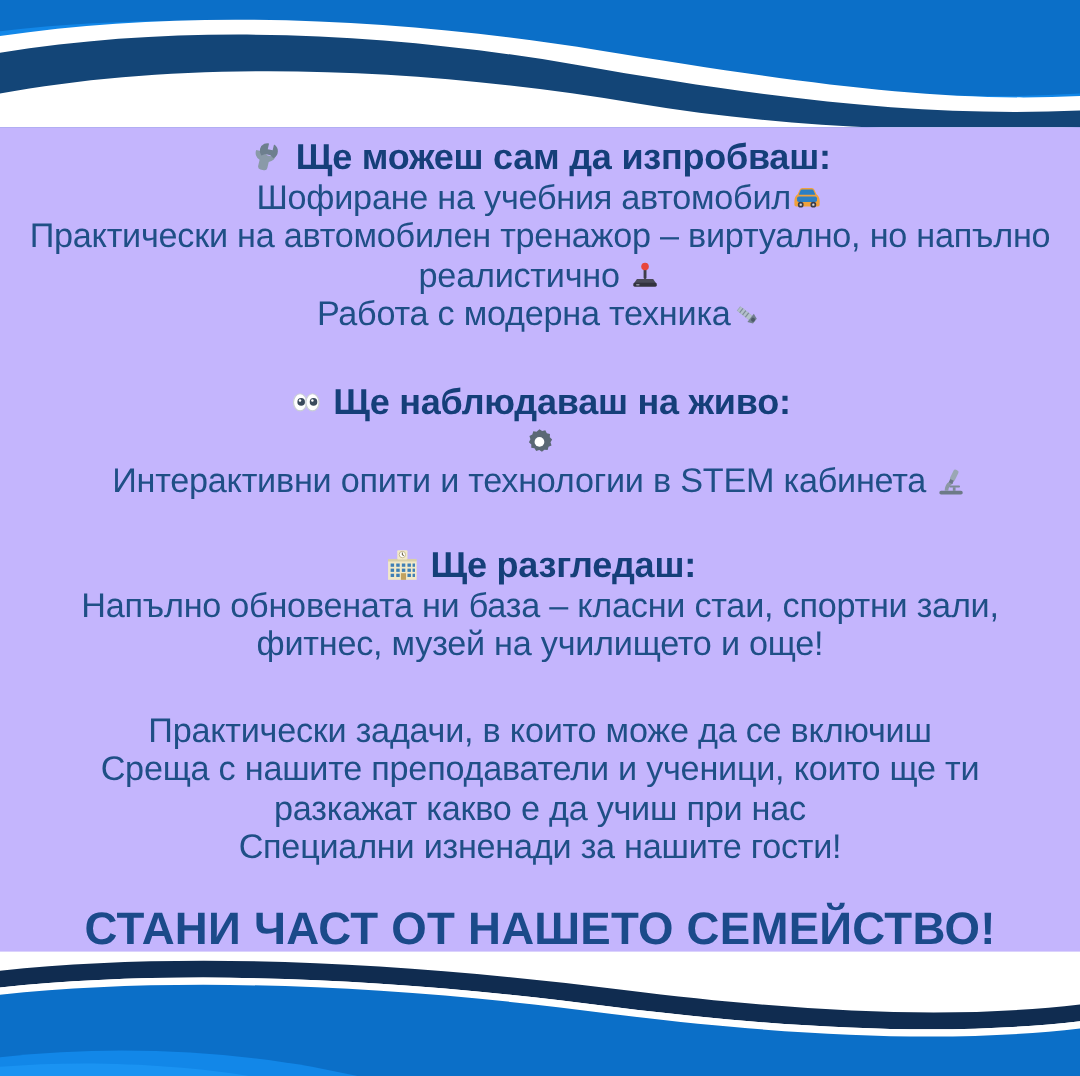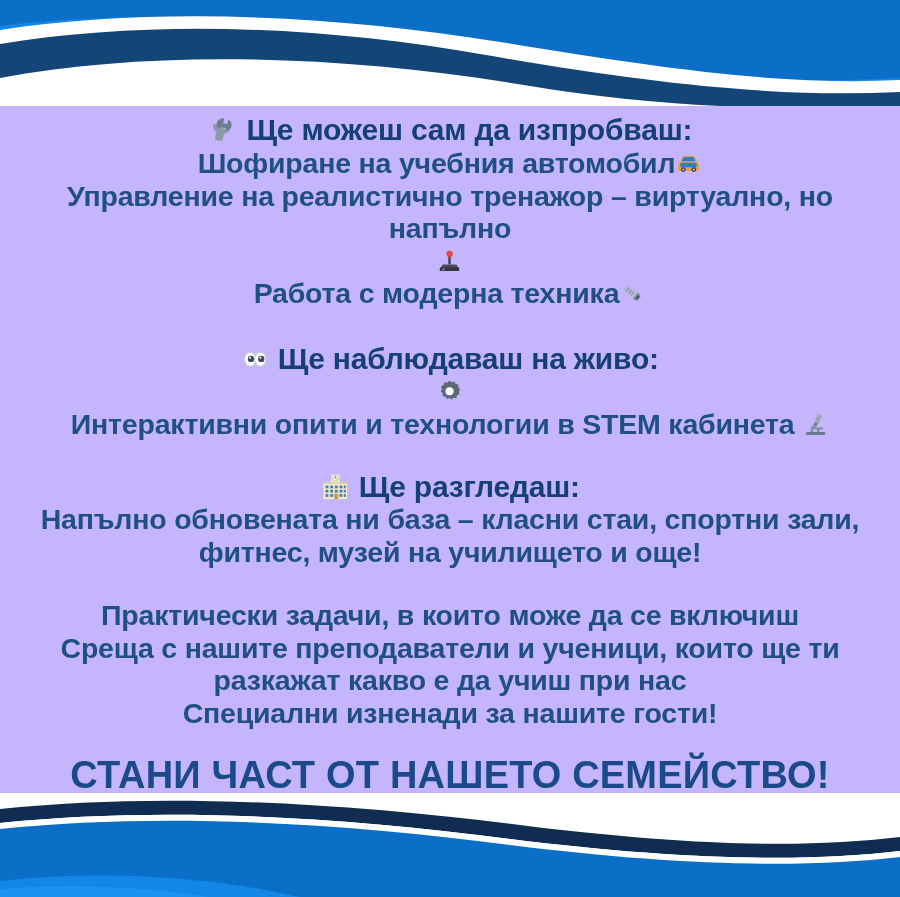--- a/index.html
+++ b/index.html
@@ -59,21 +59,21 @@
     color: #153f79;
     font-weight: bold;
     font-size: 30px;
     line-height: 1.12;
     letter-spacing: -0.2px;
     white-space: nowrap;
   }
 
   .s-line {
     color: #1f4f86;
-    font-weight: bold;
+    font-weight: normal;
     font-size: 28.5px;
     line-height: 1.14;
     letter-spacing: -0.2px;
   }
 
   
   .ico {
     display: inline-block;
     vertical-align: -0.18em;
     width: 1.02em;
@@ -143,24 +143,24 @@
             <path d="M10.7 10.6c.4-1 1-1.4 2-1.4h10.6c1 0 1.6.4 2 1.4l1.9 4.4H8.8z" fill="#2c7fc4"></path>
             <rect x="7" y="17" width="22" height="6" rx="2" fill="#2c7fc4"></rect>
             <circle cx="11" cy="26" r="3.2" fill="#3b3b48"></circle>
             <circle cx="25" cy="26" r="3.2" fill="#3b3b48"></circle>
             <circle cx="11" cy="26" r="1.3" fill="#d8dde2"></circle>
             <circle cx="25" cy="26" r="1.3" fill="#d8dde2"></circle>
           </svg>
         </span>
       </div>
 
-      <div class="s-line">Управление на реалистично тренажор – виртуално, но напълно</div>
-
-      <div class="s-line">
-        <span class="ico sm">
+      <div class="s-line">Практически на автомобилен тренажор – виртуално, но напълно</div>
+
+      <div class="s-line">
+        <span>реалистично </span><span class="ico sm">
           <svg viewBox="0 0 36 36" aria-hidden="true">
             <rect x="16.4" y="10" width="3.2" height="12" rx="1.4" fill="#3e3e4a"></rect>
             <circle cx="18" cy="8" r="4.2" fill="#e8453c"></circle>
             <path d="M9 22h18l3 4.5H6z" fill="#4a4a58"></path>
             <rect x="5" y="26" width="26" height="4.5" rx="1.6" fill="#33333e"></rect>
             <rect x="8" y="27.4" width="4" height="1.8" rx=".9" fill="#8e8e9c"></rect>
           </svg>
         </span>
       </div>
 

